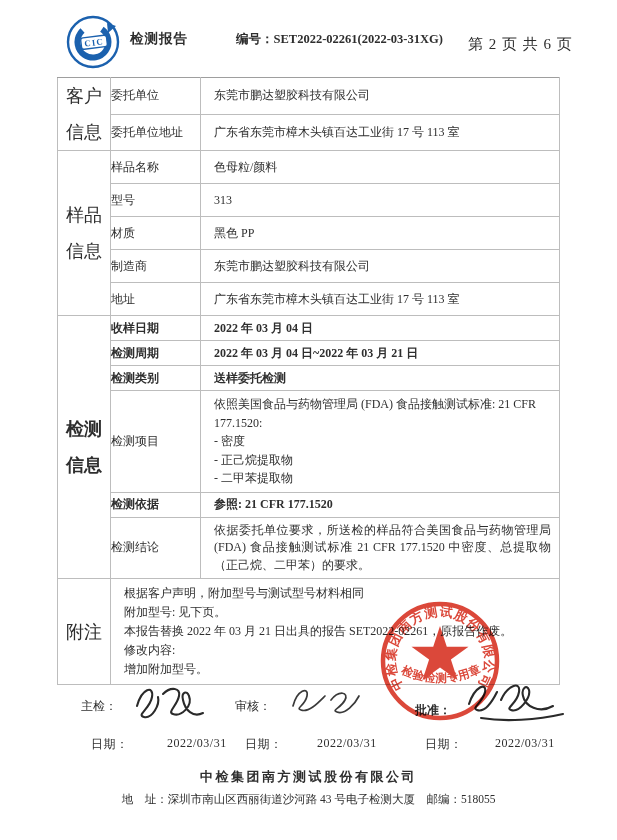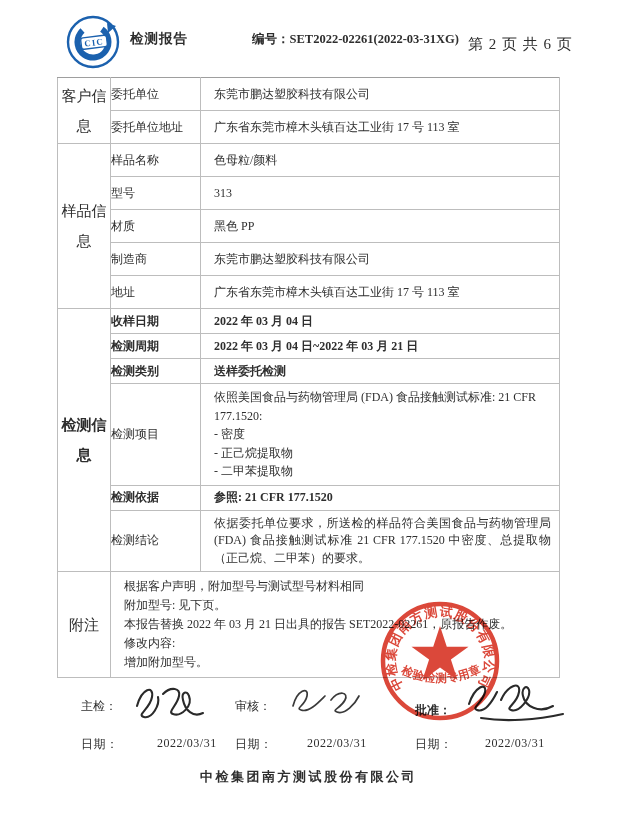--- a/index.html
+++ b/index.html
@@ -5,42 +5,42 @@
   * { margin:0; padding:0; box-sizing:border-box; }
   html,body { background:#ffffff; }
   .page {
     position:relative; width:617px; height:840px; margin:0 auto;
     background:#ffffff; overflow:hidden;
     font-family:"Liberation Serif", serif; color:#2e2e2e;
   }
   
   .logo { position:absolute; left:60px; top:13px; width:68px; height:58px; }
   .hdr-title { position:absolute; left:130px; top:30px; font-size:13.5px; font-weight:bold; letter-spacing:1px; }
-  .hdr-no { position:absolute; left:252px; top:31px; font-size:12.5px; font-weight:bold; }
+  .hdr-no { position:absolute; left:236px; top:31px; font-size:12.5px; font-weight:bold; }
   .hdr-page { position:absolute; left:468px; top:35px; font-size:15px; font-weight:normal; letter-spacing:1px; }
   
   .report-table { position:absolute; left:57px; top:77px; border-collapse:collapse; table-layout:fixed; width:502px; font-size:12px; }
   .report-table td { border:1px solid #bdbdbd; vertical-align:middle; }
   .report-table { border:1.6px solid #9e9e9e; }
   tr.sec-start td { border-top:1.8px solid #9e9e9e; }
-  td.sec-label { text-align:center; line-height:2.0; font-size:15px; }
+  td.sec-label { text-align:center; line-height:2.0; font-size:18px; }
   td.field { }
   td.value { padding-left:13px; padding-right:8px; }
   .h33 td { height:33px; }
   .h25 td { height:25px;font-weight:bold; }
   .lines { padding:4px 0; }
   .lines div { line-height:18.5px; }
   .para { line-height:17.5px; padding:4px 0; text-align:justify; }
   .notes-cell { padding:5px 0 5px 13px; }
   .notes-cell div { line-height:19px; }
   
   .sign-area { position:absolute; left:57px; top:672px; width:502px; height:90px; font-size:12px; }
   .sig-label { position:absolute; white-space:nowrap; }
   .sig-svg { position:absolute; }
-  .sig-date { position:absolute; white-space:nowrap; letter-spacing:0.5px; }
+  .sig-date { position:absolute; white-space:nowrap; letter-spacing:0.5px;margin-left:10px; }
   
   .stamp { position:absolute; left:362px; top:583px; width:156px; height:156px; mix-blend-mode:multiply; opacity:0.93; pointer-events:none; }
   
   .footer { position:absolute; left:0; top:768px; width:617px; text-align:center; }
   .footer .company { font-size:13px; font-weight:bold; letter-spacing:2.5px; }
   .footer .addr { margin-top:6px; font-size:11.5px; }
   .footer .web { margin-top:4px; font-size:11.5px; }
   .footer a.url { color:#1414cc; text-decoration:underline; font-family:"Liberation Mono", monospace; font-size:11px; }
 </style>
 </head>
@@ -177,15 +177,16 @@
     <text font-size="13" font-weight="bold" fill="#d93a2b" letter-spacing="1" font-family="Liberation Serif, serif">
       <textPath href="#ringPath" startOffset="3">中检集团南方测试股份有限公司</textPath>
     </text>
     <text font-size="11.5" font-weight="bold" fill="#d93a2b" letter-spacing="0.5" font-family="Liberation Serif, serif">
       <textPath href="#botPath" startOffset="2">检验检测专用章</textPath>
     </text>
   </svg>
 
   <div class="footer">
     <div class="company">中检集团南方测试股份有限公司</div>
+    <div class="addr">地　址：深圳市南山区西丽街道沙河路 43 号电子检测大厦　邮编：518055</div>
   </div>
 
 </div>
 
 </body></html>

